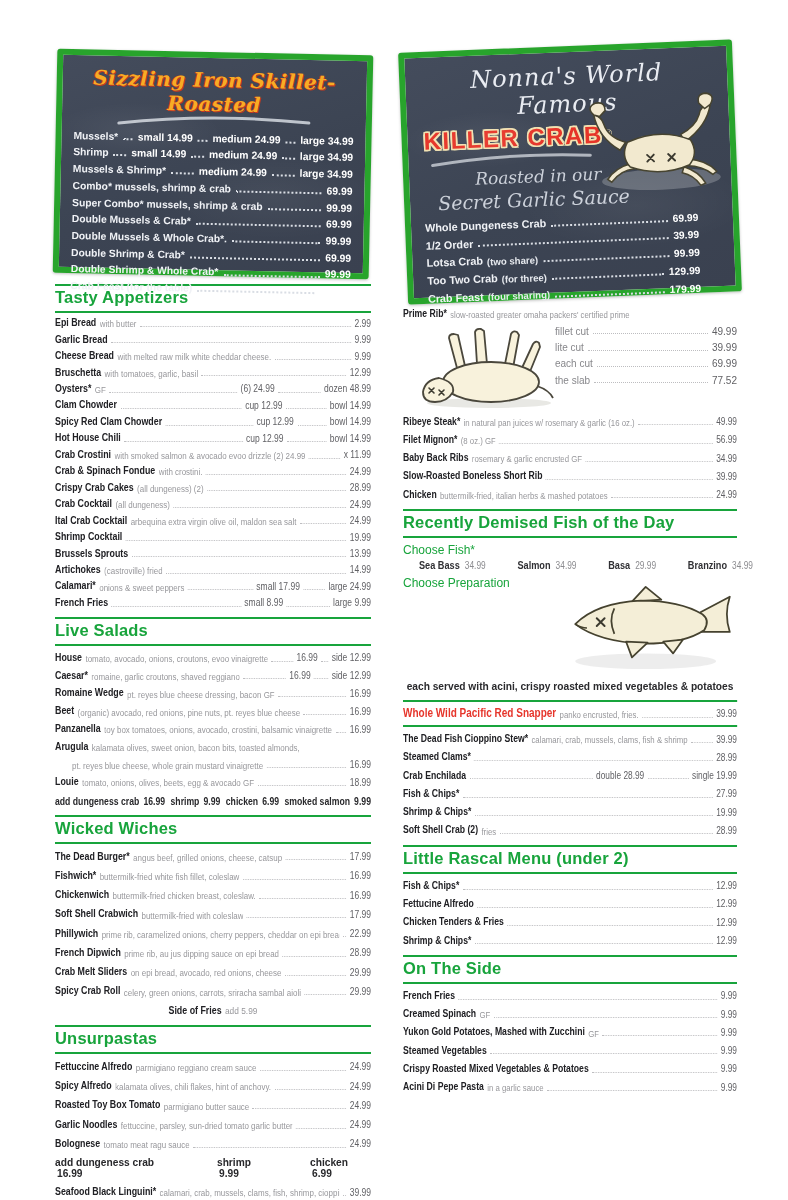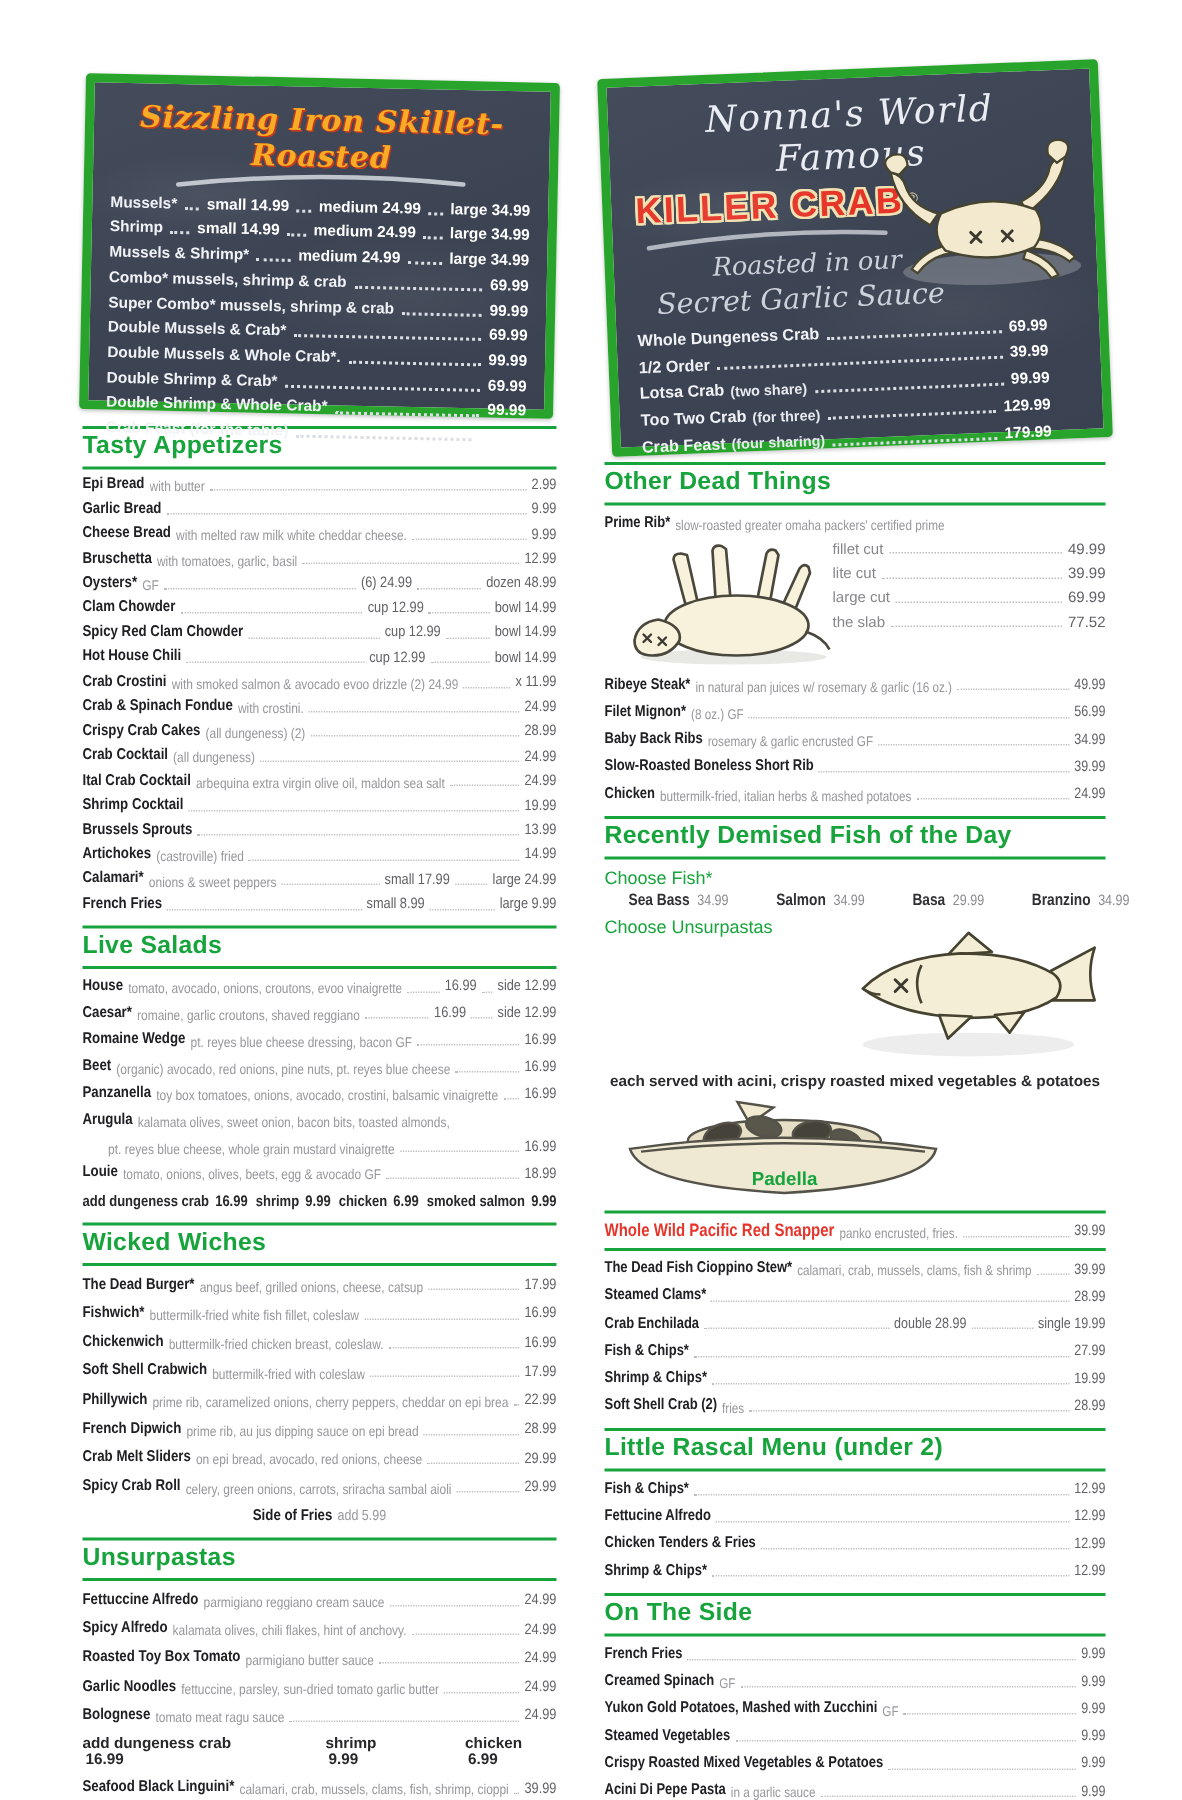--- a/index.html
+++ b/index.html
@@ -491,21 +491,20 @@
         <div class="row">
           <span class="n">Crab Feast</span>
           <span class="d">(four sharing)</span>
           <span class="lead" style="flex-grow: 3;"></span>
           <span class="pr">179.99</span>
         </div>
       </div>
   </div>
 
   <div class="sec">
-    <h2 class="sec-h">Other Dead Things</h2>
     <div class="rows rt sqR">
         <div class="row">
           <span class="n">Prime Rib*</span>
           <span class="d">slow-roasted greater omaha packers' certified prime</span>
         </div>
       </div>
     <div class="primeblock">
       <svg class="cow" width="150" height="84" viewBox="0 0 150 84">
         <ellipse cx="80" cy="77" rx="62" ry="5" fill="#e8e8e4"></ellipse>
         <g fill="#f8f2dc" stroke="#4a473c" stroke-width="1.8" stroke-linejoin="round">
@@ -527,21 +526,21 @@
             <span class="cutn">fillet cut</span>
             <span class="lead"></span>
             <span class="pr">49.99</span>
           </div>
           <div class="cutrow">
             <span class="cutn">lite cut</span>
             <span class="lead"></span>
             <span class="pr">39.99</span>
           </div>
           <div class="cutrow">
-            <span class="cutn">large cut</span>
+            <span class="cutn">each cut</span>
             <span class="lead"></span>
             <span class="pr">69.99</span>
           </div>
           <div class="cutrow">
             <span class="cutn">the slab</span>
             <span class="lead"></span>
             <span class="pr">77.52</span>
           </div>
         </div>
     </div>
@@ -580,54 +579,39 @@
 
   <div class="sec">
     <h2 class="sec-h">Recently Demised Fish of the Day</h2>
     <div class="choose">Choose Fish*</div>
     <div class="fish-opts sqR">
         <span class="pair"><b class="pn">Sea Bass</b> <span class="pv">34.99</span></span>
         <span class="pair"><b class="pn">Salmon</b> <span class="pv">34.99</span></span>
         <span class="pair"><b class="pn">Basa</b> <span class="pv">29.99</span></span>
         <span class="pair"><b class="pn">Branzino</b> <span class="pv">34.99</span></span>
       </div>
-    <div class="choose">Choose Unsurpastas</div>
+    <div class="choose">Choose Preparation</div>
     <div class="fod">
       <svg class="deadfish" width="172" height="90" viewBox="0 0 175 92">
         <ellipse cx="80" cy="80" rx="72" ry="8" fill="#dededf" opacity=".55"></ellipse>
         <g fill="#f4eed7" stroke="#45422f" stroke-width="1.8" stroke-linejoin="round">
           <path d="M136,30 L166,14 Q160,32 166,50 L134,50 Q140,40 136,30 Z"></path>
           <path d="M66,19 L80,4 L96,17 Z"></path>
           <path d="M8,42 Q30,20 75,18 Q115,18 138,32 Q146,38 140,48 Q120,62 78,62 Q32,60 8,42 Z"></path>
           <path d="M60,60 L66,76 L82,61 Z"></path>
           <path d="M98,60 L108,72 L118,58 Z"></path>
           <path d="M48,26 q-6,12 0,26" fill="none"></path>
         </g>
         <g stroke="#3c3a30" stroke-width="2" stroke-linecap="round">
             <path d="M30,36 l8,8 M38,36 l-8,8"></path>
           </g>
         <path d="M8,42 q6,4 12,4" stroke="#45422f" fill="none" stroke-width="1.6"></path>
       </svg>
     </div>
     <div class="note">each served with acini, crispy roasted mixed vegetables &amp; potatoes</div>
-    <div class="padella">
-      <svg width="238" height="68" viewBox="0 0 238 74">
-        <g stroke="#55524a" stroke-width="1.8">
-          <ellipse cx="120" cy="32" rx="70" ry="15" fill="#e7e0c6"></ellipse>
-          <path d="M95,20 L86,4 L112,8 Z" fill="#f2ebd1"></path>
-          <ellipse cx="75" cy="28" rx="14" ry="8" fill="#45423a" transform="rotate(-20 75 28)"></ellipse>
-          <ellipse cx="105" cy="22" rx="13" ry="7" fill="#59564c" transform="rotate(15 105 22)"></ellipse>
-          <ellipse cx="140" cy="26" rx="14" ry="8" fill="#45423a" transform="rotate(-10 140 26)"></ellipse>
-          <ellipse cx="165" cy="32" rx="12" ry="7" fill="#59564c" transform="rotate(25 165 32)"></ellipse>
-          <path d="M8,38 Q120,22 230,38 Q224,64 120,70 Q16,64 8,38 Z" fill="#efe9d3"></path>
-          <path d="M16,40 Q120,28 222,40" fill="none"></path>
-        </g>
-      </svg>
-      <span class="padella-label">Padella</span>
-    </div>
     <div class="rows sqR">
         <div class="row redbox">
           <span class="n">Whole Wild Pacific Red Snapper</span>
           <span class="d">panko encrusted, fries.</span>
           <span class="lead" style="flex-grow: 3;"></span>
           <span class="pr">39.99</span>
         </div>
       </div>
     <div class="rows rt sqR">
         <div class="row">

